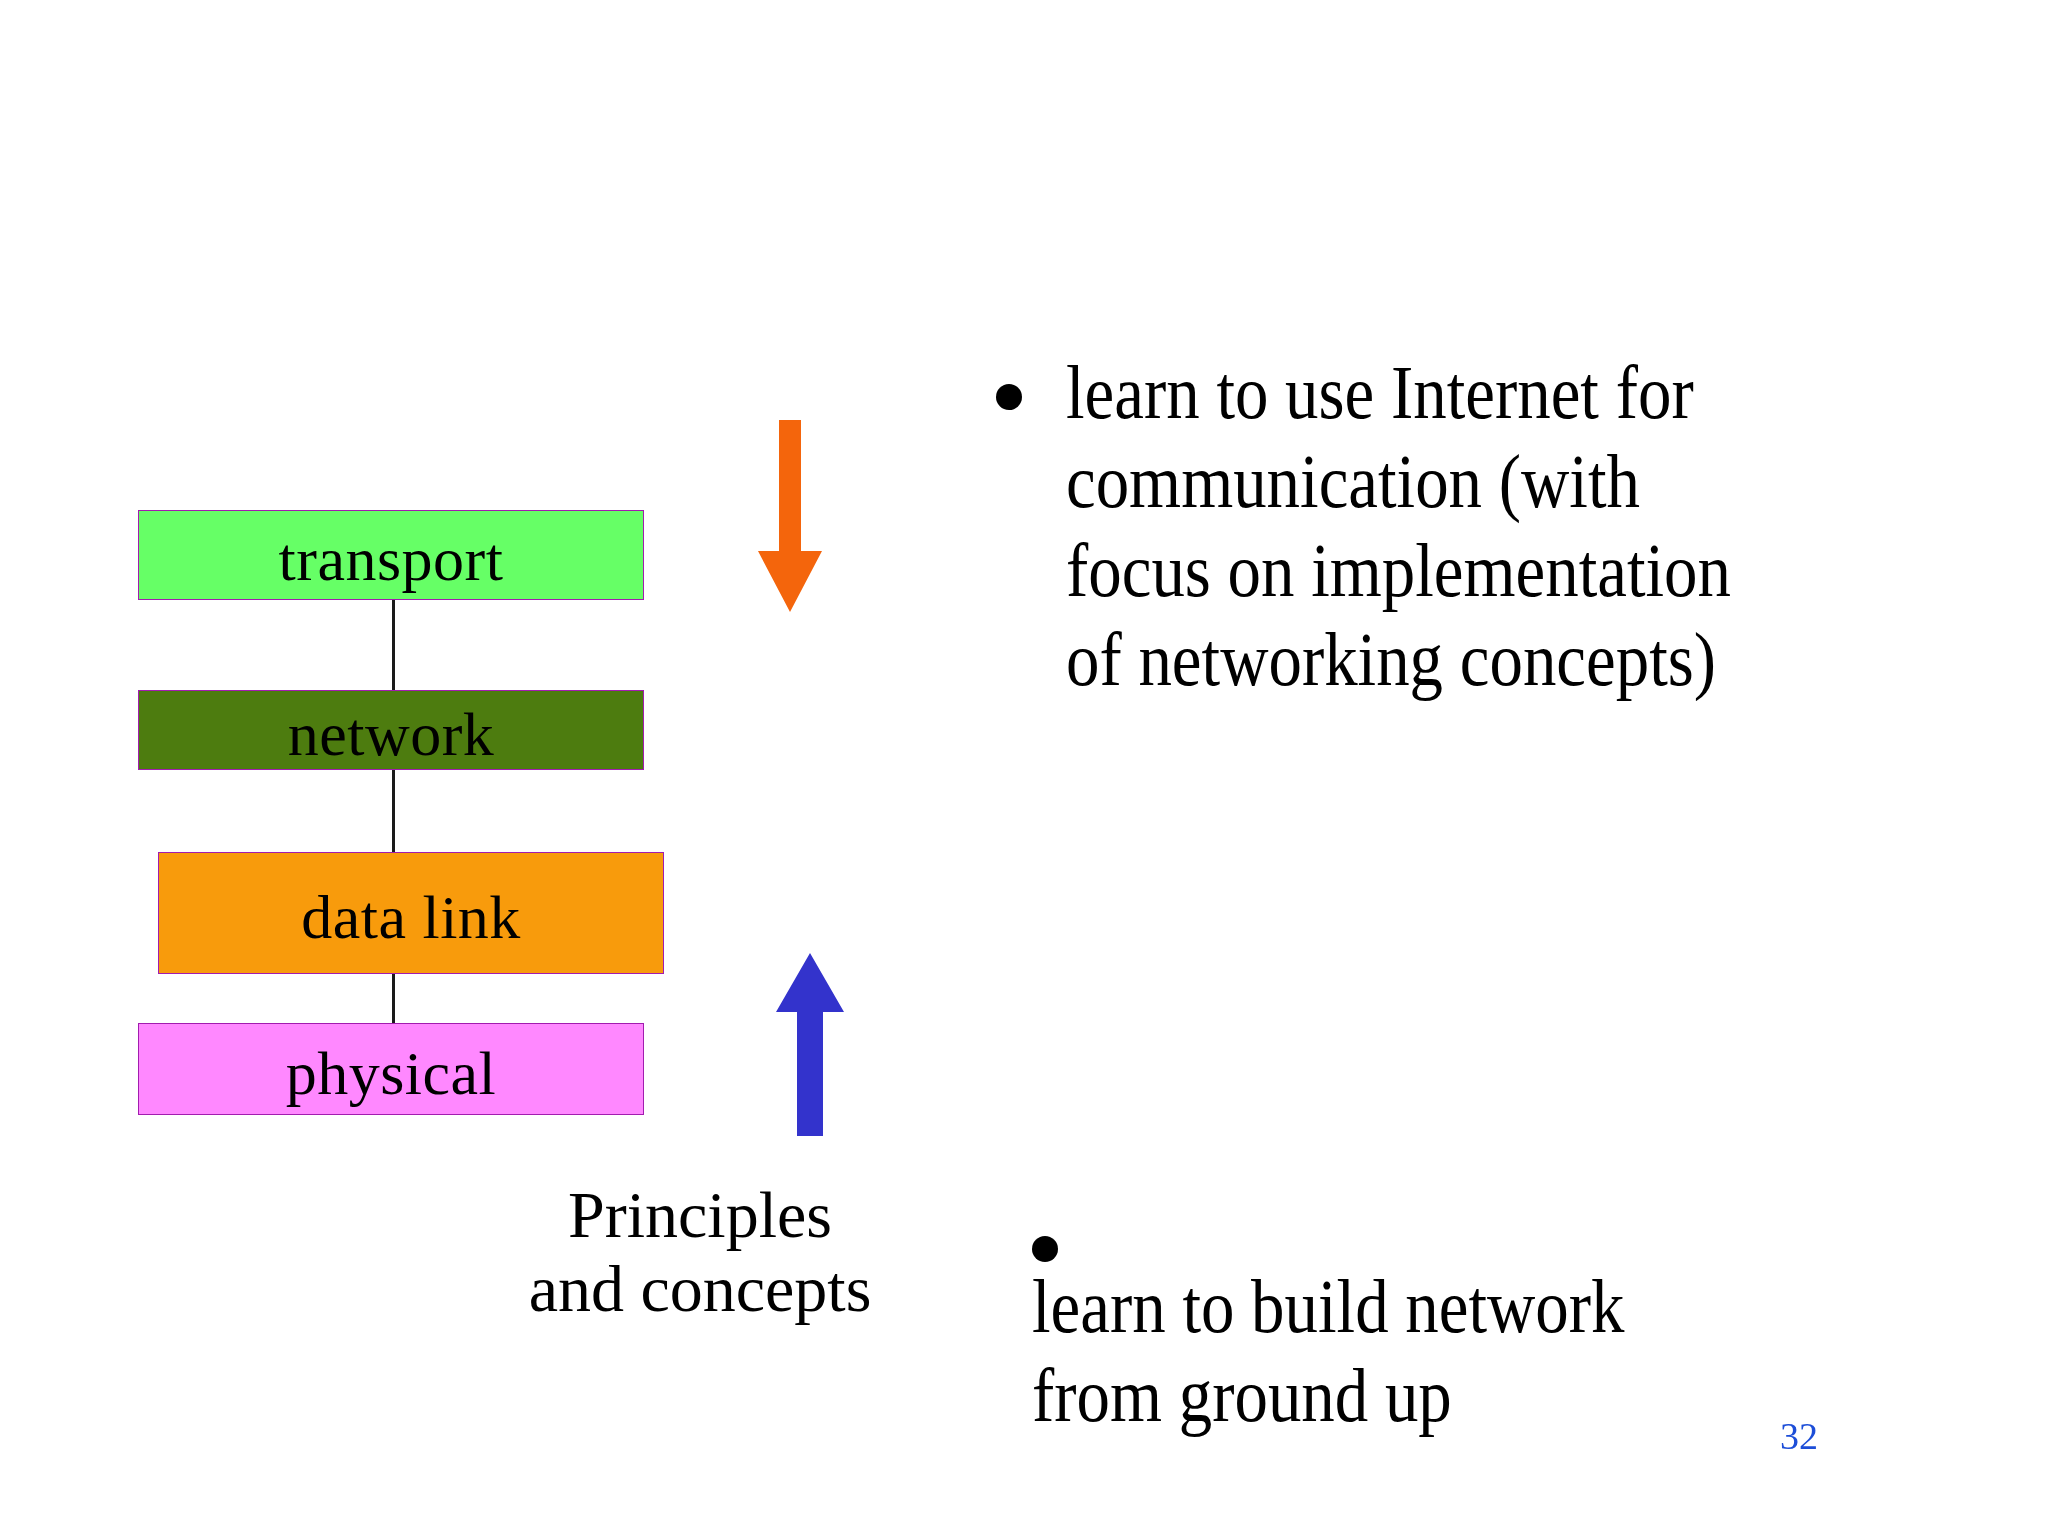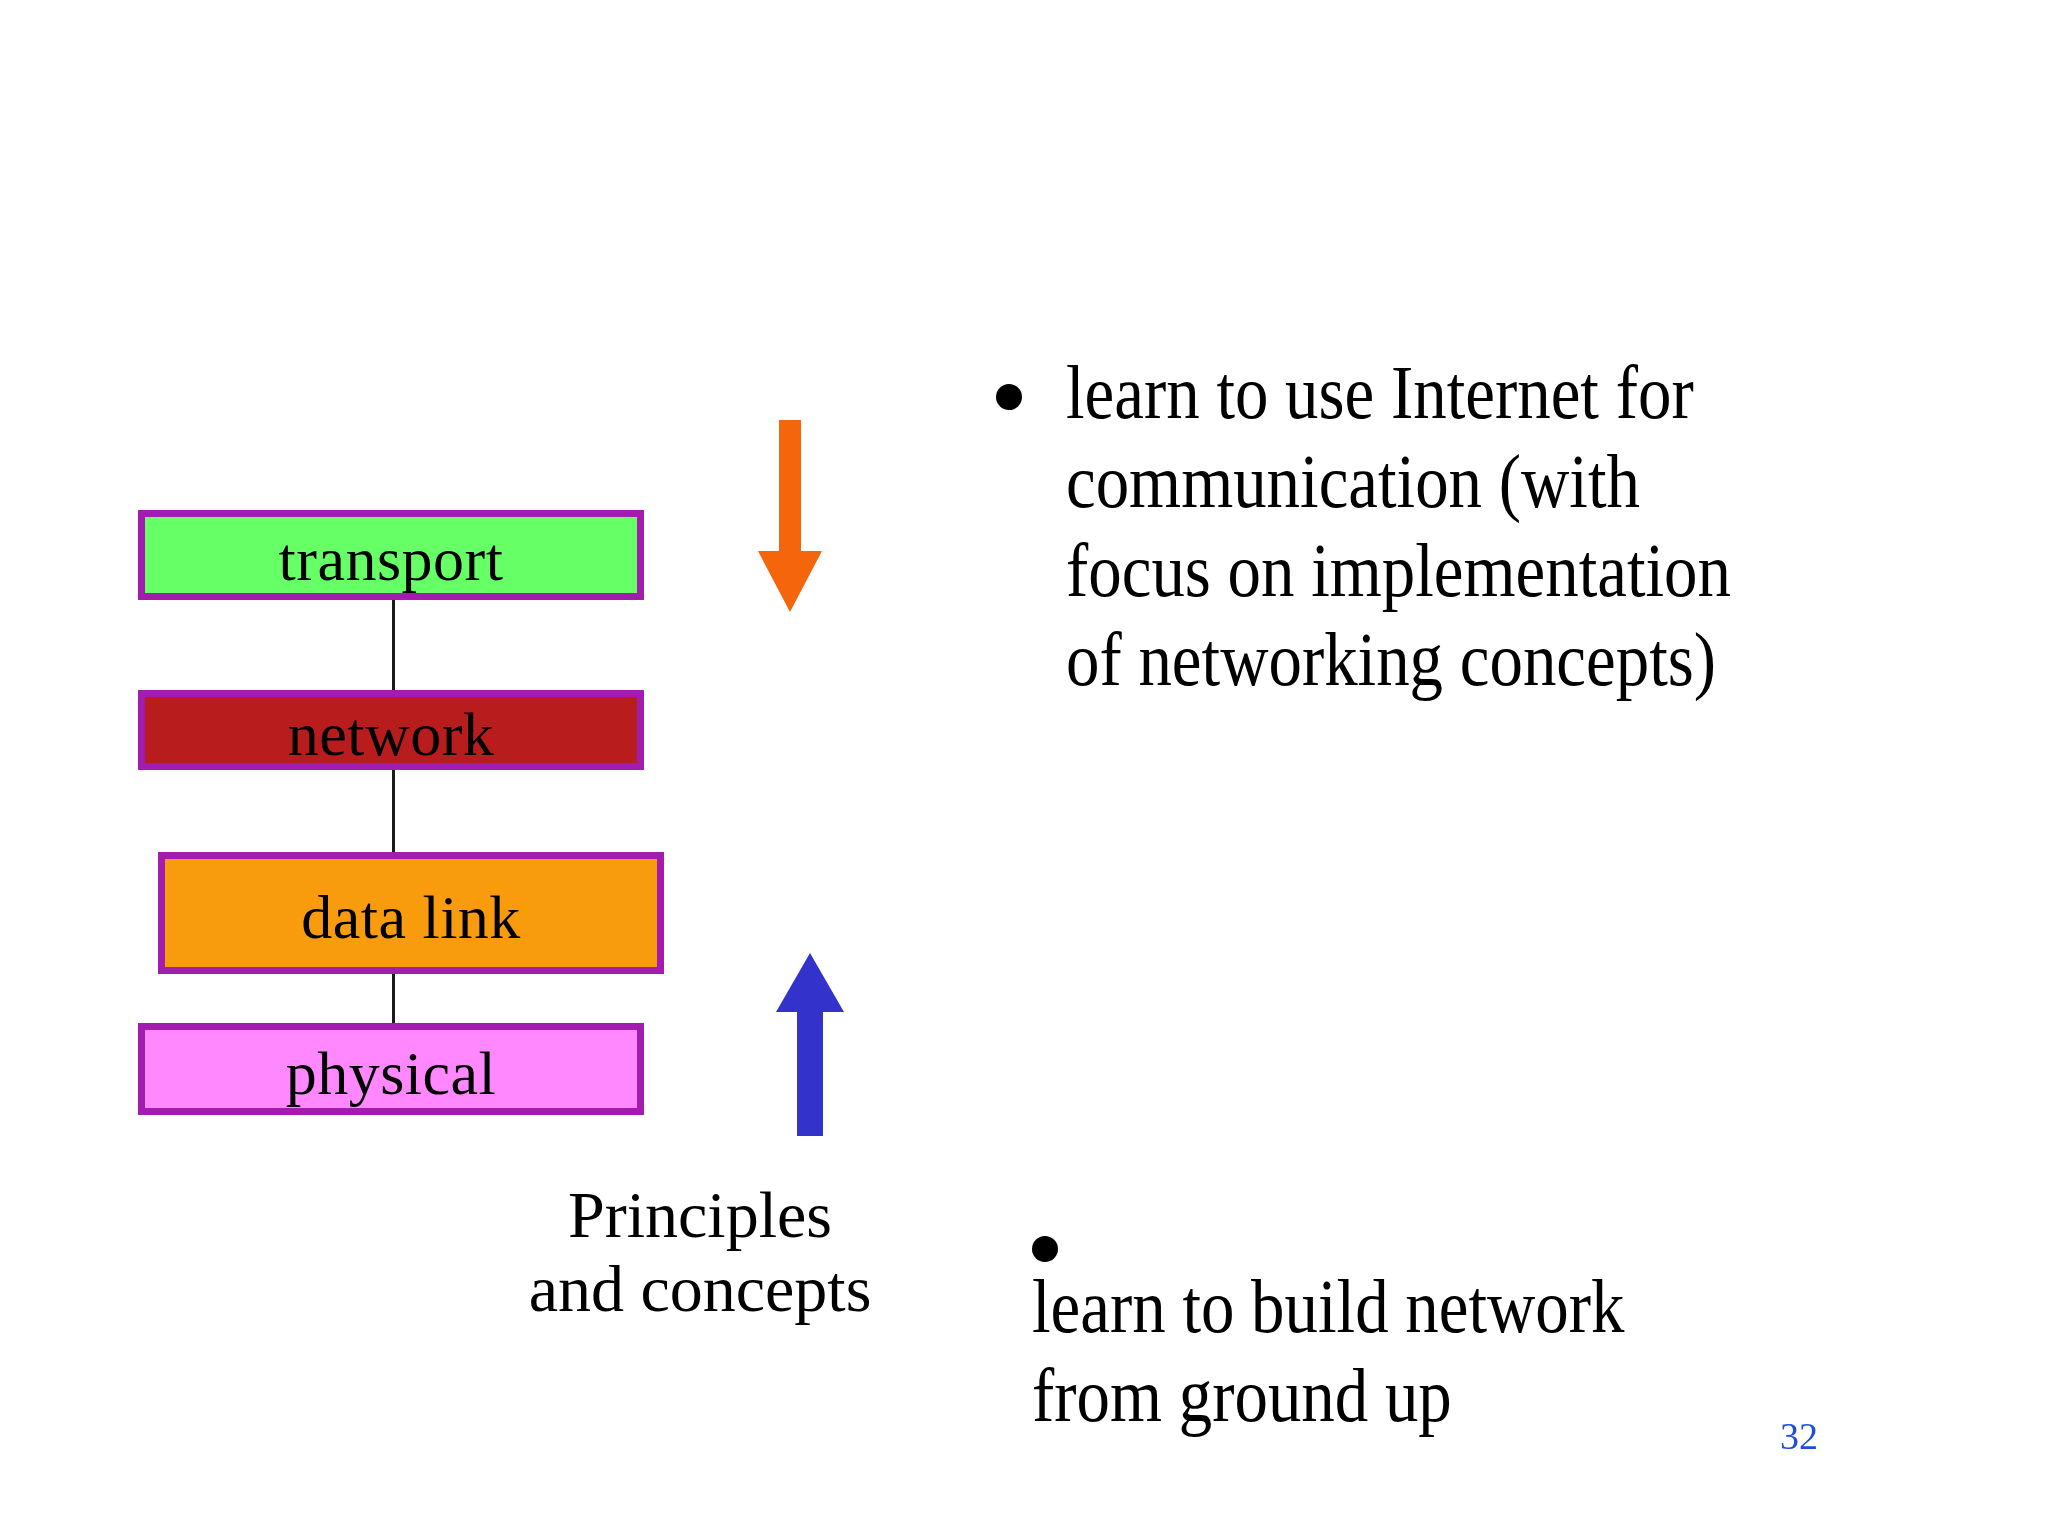--- a/index.html
+++ b/index.html
@@ -30,21 +30,21 @@
     position: absolute;
     left: 254px;
     width: 3px;
     background: #1a1a1a;
   }
   .layer-box {
     position: absolute;
     left: 0;
     width: 506px;
     box-sizing: border-box;
-    border: 7px solid #a21caf;
+    border: 1px solid #a21caf;
     display: flex;
     align-items: center;
     justify-content: center;
     font-family: "Liberation Serif", "DejaVu Serif", serif;
     font-size: 62px;
     line-height: 1;
     letter-spacing: 0.5px;
     color: #000000;
   }
   .layer-box .layer-label {
@@ -127,21 +127,21 @@
   <div id="stack">
 
     <div class="connector" style="top: 90px; height: 90px; background: rgb(26, 26, 26);"></div>
     <div class="connector" style="top: 260px; height: 82px; background: rgb(26, 26, 26);"></div>
     <div class="connector" style="top: 436px; height: 77px; background: rgb(26, 26, 26);"></div>
 
     <div class="layer-box" id="layer-transport" style="top: 0px; height: 90px; background: #66FF66;">
       <span class="layer-label">transport</span>
     </div>
 
-    <div class="layer-box" id="layer-network" style="top: 180px; height: 80px; background: #b91c1c;">
+    <div class="layer-box" id="layer-network" style="top: 180px; height: 80px; background: #4d7c0f;">
       <span class="layer-label">network</span>
     </div>
 
     <div class="layer-box" id="layer-datalink" style="top: 342px; height: 122px; background: #F89B0C; margin-left: 20px;">
       <span class="layer-label">data link</span>
     </div>
 
     <div class="layer-box" id="layer-physical" style="top: 513px; height: 92px; background: #FF88FF;">
       <span class="layer-label">physical</span>
     </div>

